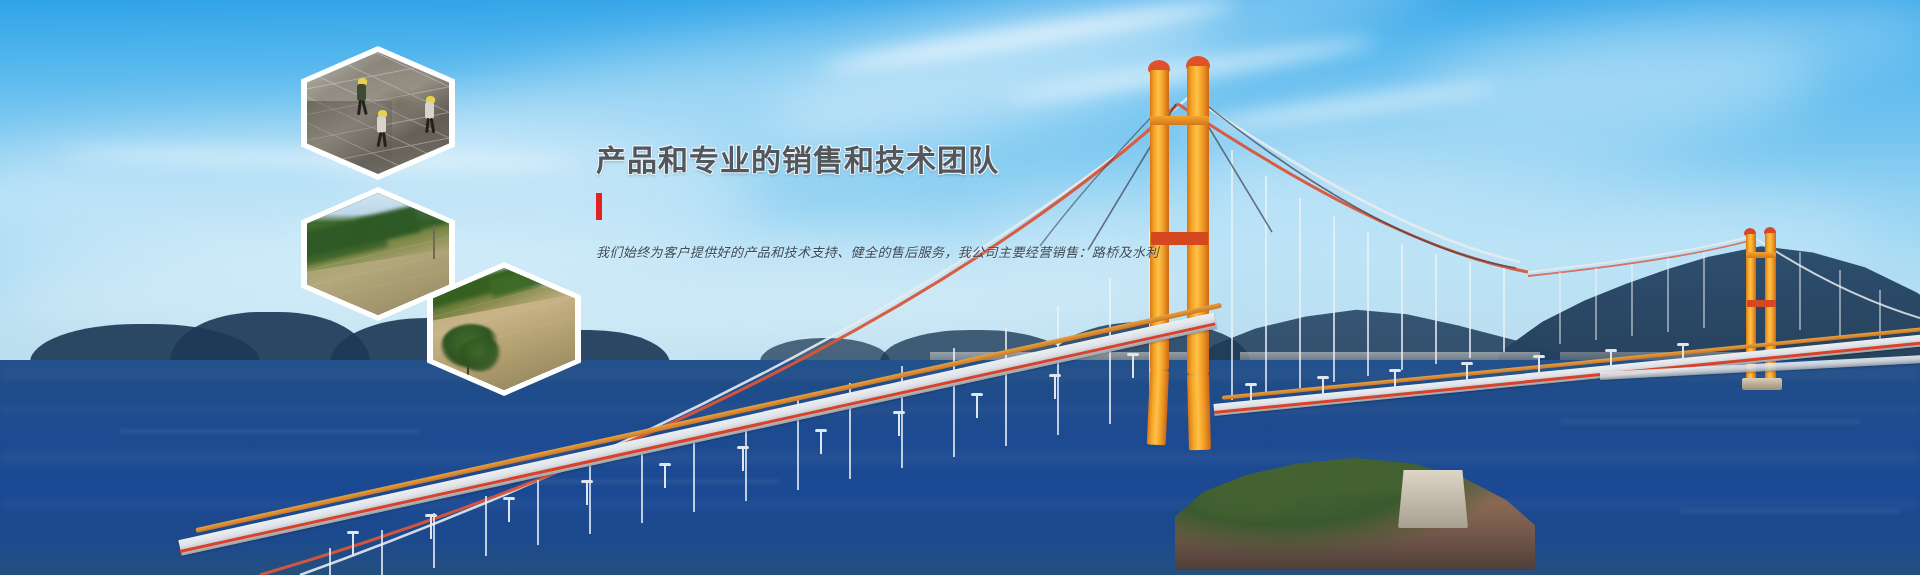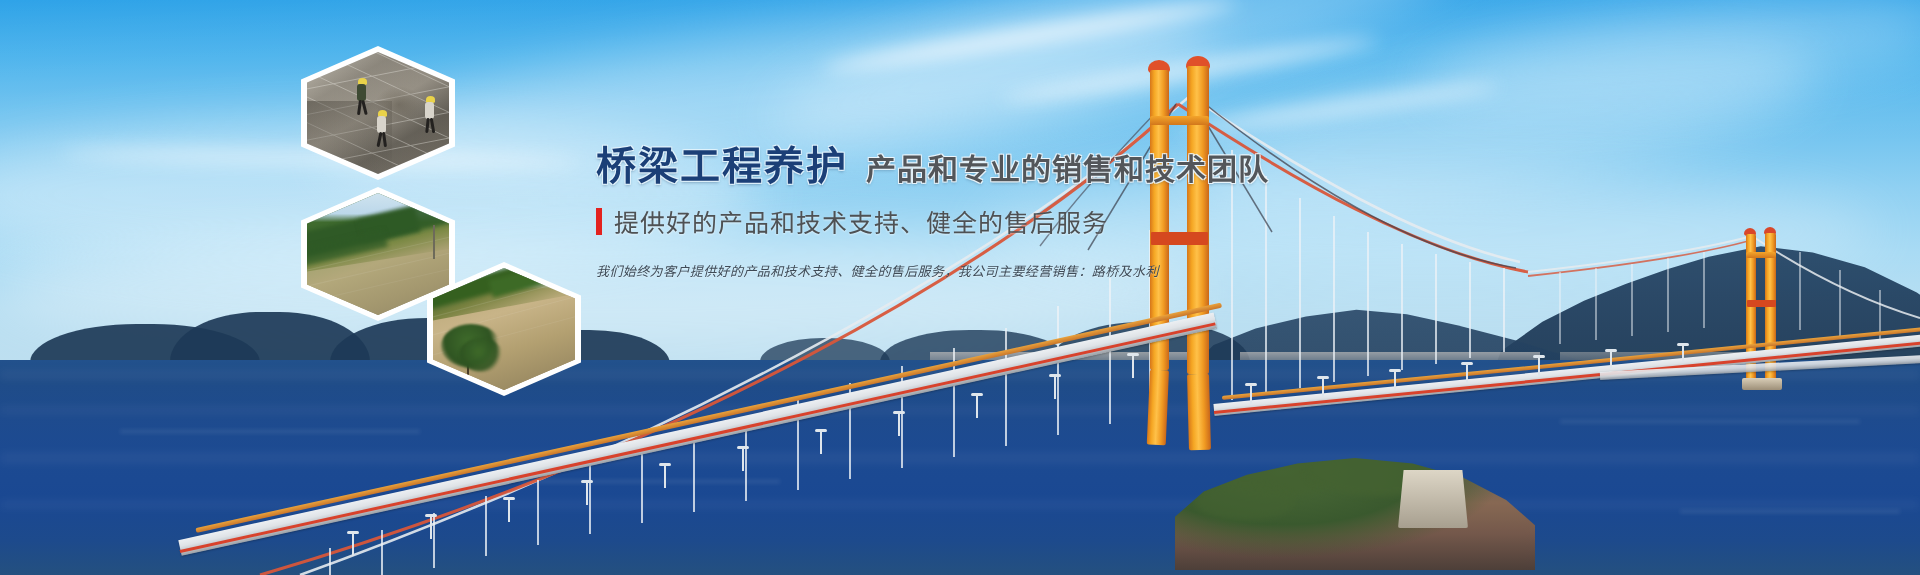--- a/index.html
+++ b/index.html
@@ -412,27 +412,25 @@
           <div class="shrub" style="left:26px;top:70px;width:44px;height:34px;opacity:.9;"></div>
           <div class="shrub" style="left:0px;top:104px;width:34px;height:24px;opacity:.8;"></div>
         </div>
       </div>
     </div>
   </div>
 
   <div class="textblock">
 
     <div class="hl">
-      <span class="hl-main">桥梁工程养护</span>
       <span class="hl-sub">产品和专业的销售和技术团队</span>
     </div>
 
     <div class="sub2">
       <span class="redbar"></span>
-      <span class="t">提供好的产品和技术支持、健全的售后服务</span>
     </div>
 
     <div class="para">
       <div>我们始终为客户提供好的产品和技术支持、健全的售后服务，我公司主要经营销售：路桥及水利</div>
     </div>
 
   </div>
 
 </div>
 

